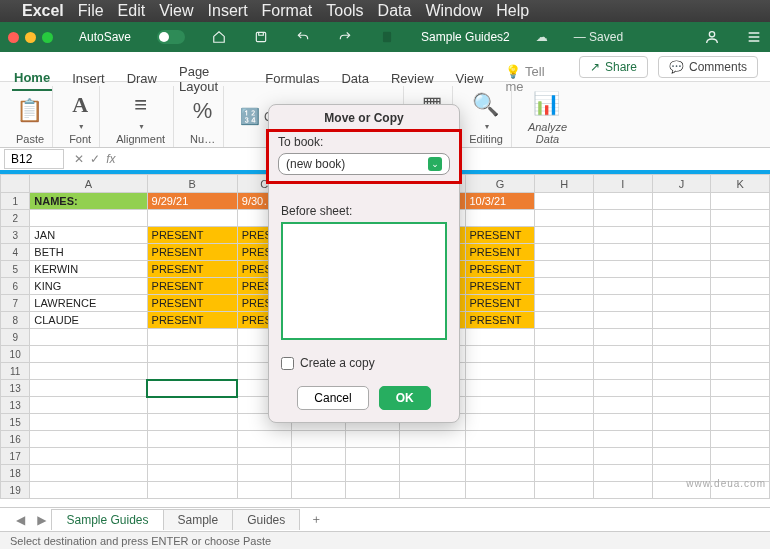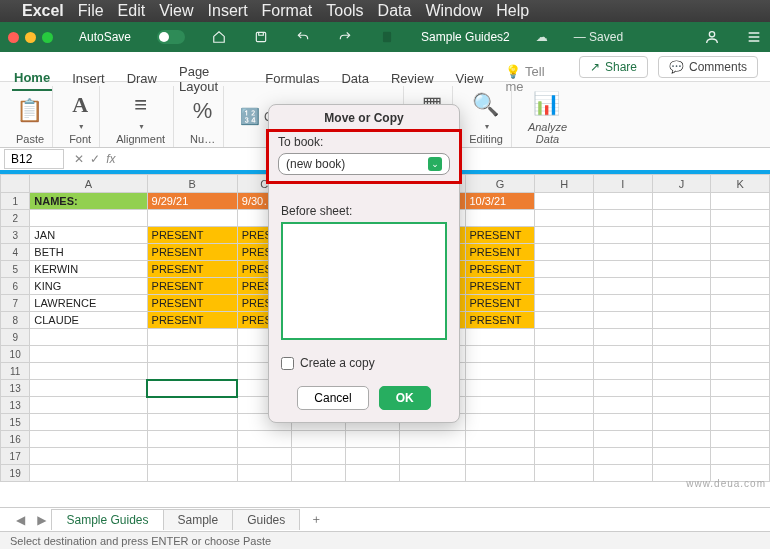--- a/index.html
+++ b/index.html
@@ -485,20 +485,34 @@
           <td></td>
           <td></td>
           <td></td>
           <td></td>
           <td></td>
           <td></td>
           <td></td>
           <td></td>
         </tr>
         <tr>
+          <td class="rownum">18</td>
+          <td></td>
+          <td></td>
+          <td></td>
+          <td></td>
+          <td></td>
+          <td></td>
+          <td></td>
+          <td></td>
+          <td></td>
+          <td></td>
+          <td></td>
+        </tr>
+        <tr>
           <td class="rownum">19</td>
           <td></td>
           <td></td>
           <td></td>
           <td></td>
           <td></td>
           <td></td>
           <td></td>
           <td></td>
           <td></td>

